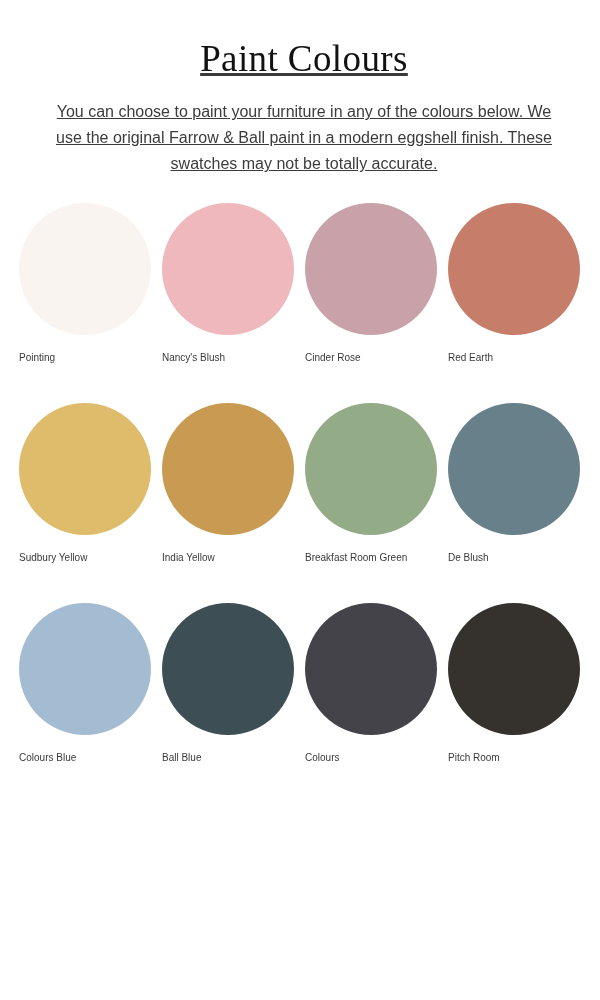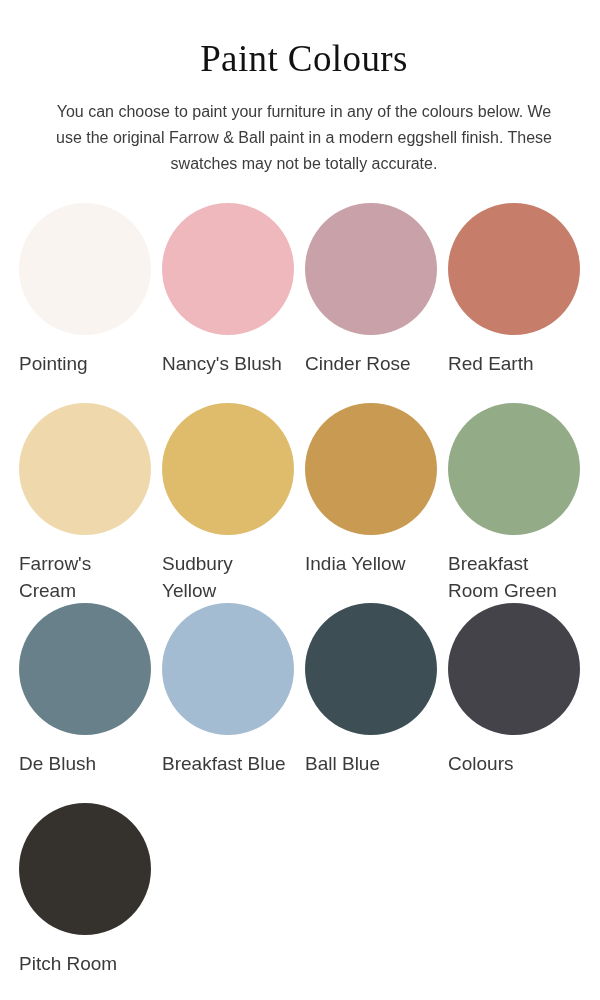--- a/index.html
+++ b/index.html
@@ -22,20 +22,21 @@
     box-sizing: border-box;
     padding: 0;
     position: relative;
     background: #ffffff;
   }
 
   
   .header {
     padding: 38px 30px 0 38px;
     text-align: center;
+    text-decoration: underline;
   }
   .page-title {
     font-family: "Liberation Serif", "DejaVu Serif", serif;
     font-size: 37px;
     font-weight: 400;
     line-height: 1.12;
     letter-spacing: 0.4px;
     color: #111111;
     margin: 0 0 20px 0;
   }
@@ -70,21 +71,21 @@
   .swatch-circle {
     width: 132px;
     height: 132px;
     border-radius: 50%;
     flex: 0 0 auto;
     display: block;
   }
 
   .swatch-label {
     margin-top: 16px;
-    font-size: 19px;
+    font-size: 10px;
     line-height: 1.42;
     color: #3a3a3a;
     max-width: 125px;
     word-wrap: break-word;
     font-weight: 400;
   }
 </style>
 </head>
 <body>
 
@@ -106,42 +107,38 @@
       </div>
       <div class="swatch-cell">
         <div class="swatch-circle" style="background: rgb(200, 162, 168);"></div>
         <div class="swatch-label">Cinder Rose</div>
       </div>
       <div class="swatch-cell">
         <div class="swatch-circle" style="background: rgb(198, 126, 107);"></div>
         <div class="swatch-label">Red Earth</div>
       </div>
       <div class="swatch-cell">
-        <div class="swatch-circle" style="background: rgb(239, 217, 172);"></div>
-        <div class="swatch-label">Farrow's Cream</div>
-      </div>
-      <div class="swatch-cell">
         <div class="swatch-circle" style="background: rgb(222, 188, 108);"></div>
         <div class="swatch-label">Sudbury Yellow</div>
       </div>
       <div class="swatch-cell">
         <div class="swatch-circle" style="background: rgb(201, 154, 82);"></div>
         <div class="swatch-label">India Yellow</div>
       </div>
       <div class="swatch-cell">
         <div class="swatch-circle" style="background: rgb(147, 171, 134);"></div>
         <div class="swatch-label">Breakfast Room Green</div>
       </div>
       <div class="swatch-cell">
         <div class="swatch-circle" style="background: rgb(104, 128, 138);"></div>
         <div class="swatch-label">De Blush</div>
       </div>
       <div class="swatch-cell">
         <div class="swatch-circle" style="background: rgb(164, 188, 209);"></div>
-        <div class="swatch-label">Breakfast Blue</div>
+        <div class="swatch-label">Colours Blue</div>
       </div>
       <div class="swatch-cell">
         <div class="swatch-circle" style="background: rgb(61, 79, 85);"></div>
         <div class="swatch-label">Ball Blue</div>
       </div>
       <div class="swatch-cell">
         <div class="swatch-circle" style="background: rgb(68, 67, 74);"></div>
         <div class="swatch-label">Colours</div>
       </div>
       <div class="swatch-cell">

